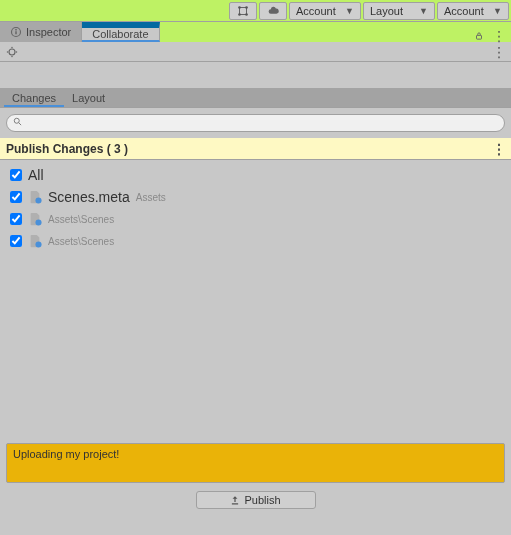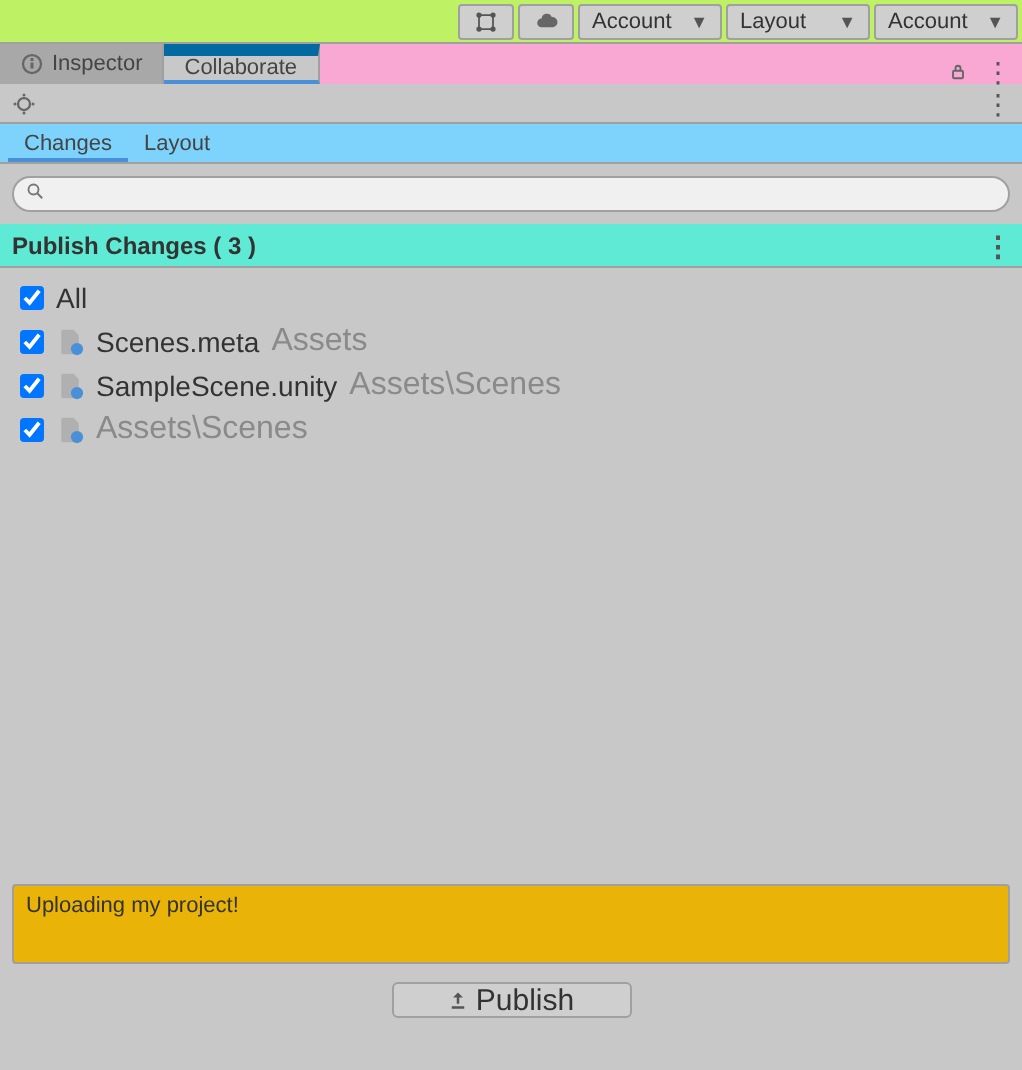--- a/index.html
+++ b/index.html
@@ -6,63 +6,63 @@
   body { width: 511px; height: 535px; background: #c8c8c8; font-size: 11px; color: #333; overflow: hidden; }
 
   
   .top-toolbar { height: 22px; background: #bef264; border-bottom: 1px solid #a0a0a0; display: flex; justify-content: flex-end; align-items: center; padding: 0 2px; gap: 2px; }
   .top-btn { height: 18px; background: #cfcfcf; border: 1px solid #a0a0a0; border-radius: 2px; display: flex; align-items: center; justify-content: center; padding: 0 6px; cursor: pointer; font-size: 11px; color: #333; }
   .top-btn.icon-only { width: 28px; padding: 0; }
   .top-dropdown { height: 18px; min-width: 72px; background: #cfcfcf; border: 1px solid #a0a0a0; border-radius: 2px; display: flex; align-items: center; justify-content: space-between; padding: 0 6px; cursor: pointer; font-size: 11px; }
   .dd-arrow { font-size: 9px; color: #555; margin-left: 8px; }
 
   
-  .tabs-row { height: 20px; background: #f9a8d4; display: flex; align-items: flex-end; position: relative; }
+  .tabs-row { height: 20px; background: #bef264; display: flex; align-items: flex-end; position: relative; }
   .tab { height: 20px; padding: 0 10px; display: flex; align-items: center; gap: 4px; font-size: 11px; color: #444; cursor: pointer; border-right: 1px solid #a0a0a0; background: #a8a8a8; }
   .tab.active { background: #c8c8c8; border-top: 6px solid #0369a1; border-right: 1px solid #a0a0a0; }
   .tab.active-blue { border-bottom: 2px solid #4a90d9; }
   .tabs-right { margin-left: auto; display: flex; align-items: center; gap: 8px; padding-right: 6px; }
   .mini-icon { width: 12px; height: 12px; display: flex; align-items: center; justify-content: center; color: #555; font-size: 12px; cursor: pointer; }
 
   
   .sub-toolbar { height: 20px; background: #c8c8c8; border-bottom: 1px solid #a0a0a0; display: flex; align-items: center; justify-content: space-between; padding: 0 6px; }
   .sub-left { display: flex; align-items: center; }
   .kebab { font-size: 14px; color: #555; cursor: pointer; }
 
   
-  .subtabs { height: 20px; background: #7dd3fc; display: flex; align-items: flex-end; border-bottom: 1px solid #a0a0a0; padding-left: 4px; gap: 0; }
+  .subtabs { height: 20px; background: #a3a3a3; display: flex; align-items: flex-end; border-bottom: 1px solid #a0a0a0; padding-left: 4px; gap: 0; margin-top: 26px; }
   .subtab { padding: 3px 8px; font-size: 11px; color: #444; cursor: pointer; position: relative; }
   .subtab.active { border-bottom: 2px solid #4a90d9; padding-bottom: 1px; }
 
   
   .search-row { padding: 6px; background: #c8c8c8; }
   .search-input-wrap { height: 18px; background: #f0f0f0; border: 1px solid #a0a0a0; border-radius: 9px; display: flex; align-items: center; padding: 0 6px; }
   .search-input-wrap input { border: none; outline: none; background: transparent; font-size: 11px; width: 100%; color: #555; }
   .search-glass { color: #777; margin-right: 4px; font-size: 11px; }
 
   
-  .publish-header { height: 22px; background: #5eead4; display: flex; align-items: center; justify-content: space-between; padding: 0 6px; font-size: 12px; font-weight: bold; color: #333; border-bottom: 1px solid #a0a0a0; }
+  .publish-header { height: 22px; background: #fef9c3; display: flex; align-items: center; justify-content: space-between; padding: 0 6px; font-size: 12px; font-weight: bold; color: #333; border-bottom: 1px solid #a0a0a0; }
 
   
   .file-list { background: #c8c8c8; padding: 4px 0; }
   .file-row { display: flex; align-items: center; height: 22px; padding: 0 10px; gap: 6px; }
   .file-row input[type=checkbox] { width: 12px; height: 12px; cursor: pointer; }
   .file-icon { width: 14px; height: 14px; }
   .file-name { font-size: 14px; color: #333; }
-  .file-path { font-size: 16px; color: #8a8a8a; }
+  .file-path { font-size: 10px; color: #8a8a8a; }
 
   
   .spacer { flex: 1; background: #c8c8c8; }
   .main-column { display: flex; flex-direction: column; height: calc(535px - 22px - 20px); }
 
   
   .bottom-area { background: #c8c8c8; padding: 6px; }
   .commit-msg { width: 100%; height: 40px; background: #eab308; border: 1px solid #a0a0a0; border-radius: 2px; padding: 4px 6px; font-size: 11px; color: #333; resize: none; outline: none; font-family: inherit; }
   .publish-btn-row { display: flex; justify-content: center; margin-top: 6px; }
-  .publish-btn { height: 18px; width: 120px; background: #cfcfcf; border: 1px solid #a0a0a0; border-radius: 3px; display: flex; align-items: center; justify-content: center; gap: 4px; font-size: 15px; cursor: pointer; }
+  .publish-btn { height: 18px; width: 120px; background: #cfcfcf; border: 1px solid #a0a0a0; border-radius: 3px; display: flex; align-items: center; justify-content: center; gap: 4px; font-size: 11px; cursor: pointer; }
 
   .icon-svg { width: 14px; height: 14px; }
 </style>
 </head>
 <body>
 
 <div class="top-toolbar">
   <div class="top-btn icon-only">
     <svg class="icon-svg" viewBox="0 0 16 16">
         <circle cx="4" cy="4" r="1.5" fill="#555"></circle>
@@ -165,21 +165,20 @@
         </svg>
     <span class="file-name">Scenes.meta</span>
     <span class="file-path">Assets</span>
   </div>
   <div class="file-row">
     <input type="checkbox" checked="" style="">
     <svg class="file-icon" viewBox="0 0 16 16">
           <path d="M4 1h6l3 3v10a1 1 0 01-1 1H4a1 1 0 01-1-1V2a1 1 0 011-1z" fill="#b0b0b0"></path>
           <circle cx="12" cy="12" r="3.5" fill="#4a90d9"></circle>
         </svg>
-    <span class="file-name">SampleScene.unity</span>
     <span class="file-path">Assets\Scenes</span>
   </div>
   <div class="file-row">
     <input type="checkbox" checked="" style="">
     <svg class="file-icon" viewBox="0 0 16 16">
           <path d="M4 1h6l3 3v10a1 1 0 01-1 1H4a1 1 0 01-1-1V2a1 1 0 011-1z" fill="#b0b0b0"></path>
           <circle cx="12" cy="12" r="3.5" fill="#4a90d9"></circle>
         </svg>
     <span class="file-path">Assets\Scenes</span>
   </div>

